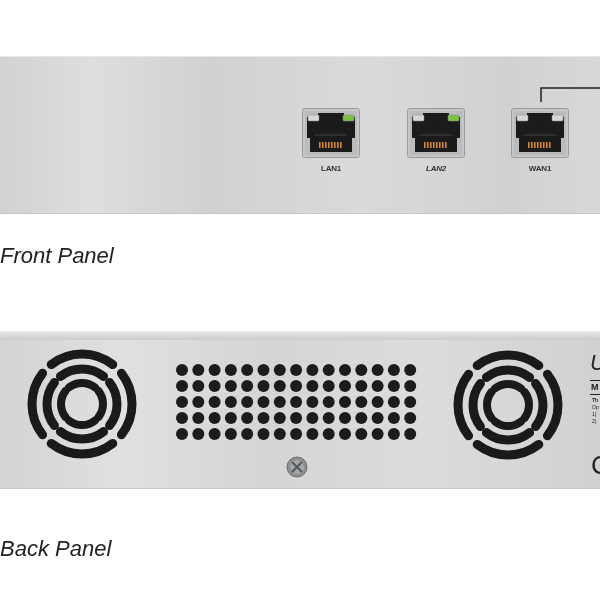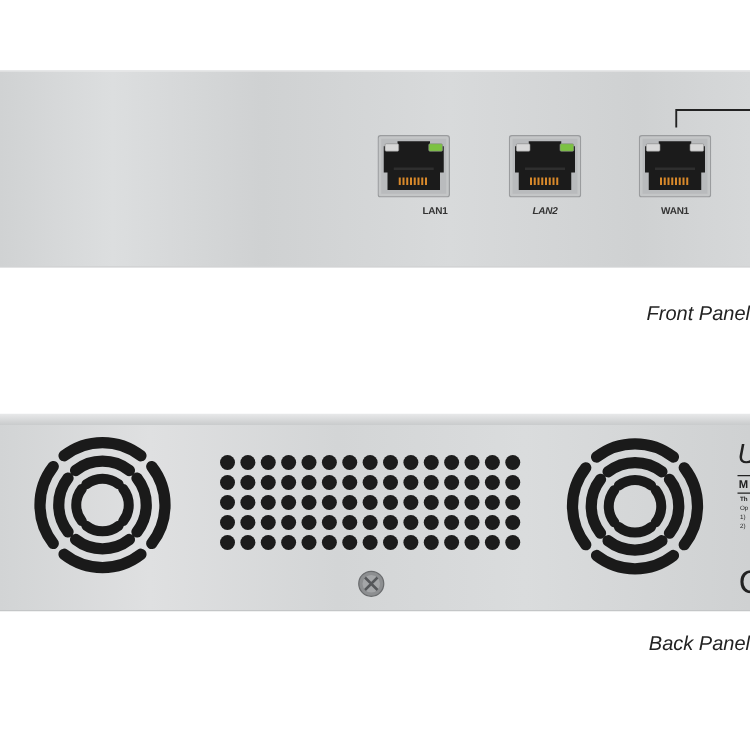--- a/index.html
+++ b/index.html
@@ -9,22 +9,22 @@
   .front { top:56px; height:156px;
     background:linear-gradient(90deg,#d0d2d3 0%,#dcdedf 15%,#cfd1d2 35%,#d8dadb 60%,#cfd1d2 85%,#d6d8d9 100%);
     border-top:1px solid #e6e7e8; border-bottom:1px solid #c6c8c9; }
   .back-lip { top:331px; height:9px; background:linear-gradient(#e8e9ea,#c9cbcc); }
   .back { top:340px; height:148px;
     background:linear-gradient(90deg,#d2d4d5 0%,#dfe0e1 20%,#d3d5d6 45%,#dadcdd 70%,#cfd1d2 100%);
     border-bottom:1px solid #c4c6c7; }
   .port { position:absolute; top:108px; width:58px; height:50px; }
   .port-label { position:absolute; top:164px; width:58px; text-align:center;
     font-size:8px; font-weight:bold; color:#333; letter-spacing:-0.2px; }
-  .caption { position:absolute; width:600px; text-align:right; font-style:italic;
-    font-size:16px; color:#222; }
+  .caption { position:absolute; width:600px; text-align:left; font-style:italic;
+    font-size:22px; color:#222; }
   .edge-text { position:absolute; color:#222; white-space:nowrap; }
 </style>
 </head>
 <body>
 
 <div class="panel front"></div>
 
 <svg style="position:absolute;left:0;top:0" width="600" height="600">
   <polyline points="541,102 541,88 600,88" fill="none" stroke="#222" stroke-width="1.5"></polyline>
 </svg>
@@ -40,21 +40,21 @@
         <rect x="13" y="26" width="32" height="2" fill="#2e2e2e"></rect>
         <rect x="17" y="34" width="1.6" height="6" fill="#d9892b"></rect>
         <rect x="20" y="34" width="1.6" height="6" fill="#d9892b"></rect>
         <rect x="23" y="34" width="1.6" height="6" fill="#d9892b"></rect>
         <rect x="26" y="34" width="1.6" height="6" fill="#d9892b"></rect>
         <rect x="29" y="34" width="1.6" height="6" fill="#d9892b"></rect>
         <rect x="32" y="34" width="1.6" height="6" fill="#d9892b"></rect>
         <rect x="35" y="34" width="1.6" height="6" fill="#d9892b"></rect>
         <rect x="38" y="34" width="1.6" height="6" fill="#d9892b"></rect>
       </svg>
-      <div class="port-label" style="left: 319px;">LAN1</div>
+      <div class="port-label" style="left: 302px;">LAN1</div>
     </div>
     <div>
       <svg class="port" style="left:407px" viewBox="0 0 58 50">
         <rect x="0.5" y="0.5" width="57" height="49" rx="2" fill="#c4c6c7" stroke="#9a9c9e"></rect>
         <rect x="3" y="3" width="52" height="44" fill="#b9bbbd"></rect>
         <path d="M5 9 L16 9 L16 5 L42 5 L42 9 L53 9 L53 30 L50 30 L50 44 L8 44 L8 30 L5 30 Z" fill="#1b1b1b"></path>
         <rect x="6" y="7" width="11" height="6" rx="1" fill="#d8d8d8" stroke="#888" stroke-width="0.5"></rect>
         <rect x="41" y="7" width="11" height="6" rx="1" fill="#7cc242" stroke="#888" stroke-width="0.5"></rect>
         <rect x="13" y="26" width="32" height="2" fill="#2e2e2e"></rect>
         <rect x="17" y="34" width="1.6" height="6" fill="#d9892b"></rect>
@@ -210,13 +210,13 @@
 <div class="edge-text" style="left:590px;top:350px;font-size:22px;font-style:italic;">U</div>
 <div class="edge-text" style="left:591px;top:382px;font-size:9px;font-weight:bold;">M</div>
 <div style="position:absolute;left:590px;top:380px;width:10px;height:1px;background:#222"></div>
 <div style="position:absolute;left:590px;top:394px;width:10px;height:1px;background:#222"></div>
 <div class="edge-text" style="left:592px;top:397px;font-size:5px;font-weight:bold;">Th</div>
 <div class="edge-text" style="left:592px;top:404px;font-size:5px;">Op</div>
 <div class="edge-text" style="left:592px;top:411px;font-size:5px;">1)</div>
 <div class="edge-text" style="left:592px;top:418px;font-size:5px;">2)</div>
 <div class="edge-text" style="left:591px;top:450px;font-size:26px;">C</div>
 
-<div class="caption" style="top:507px">Back Panel</div>
+<div class="caption" style="top:536px">Back Panel</div>
 
 </body></html>

